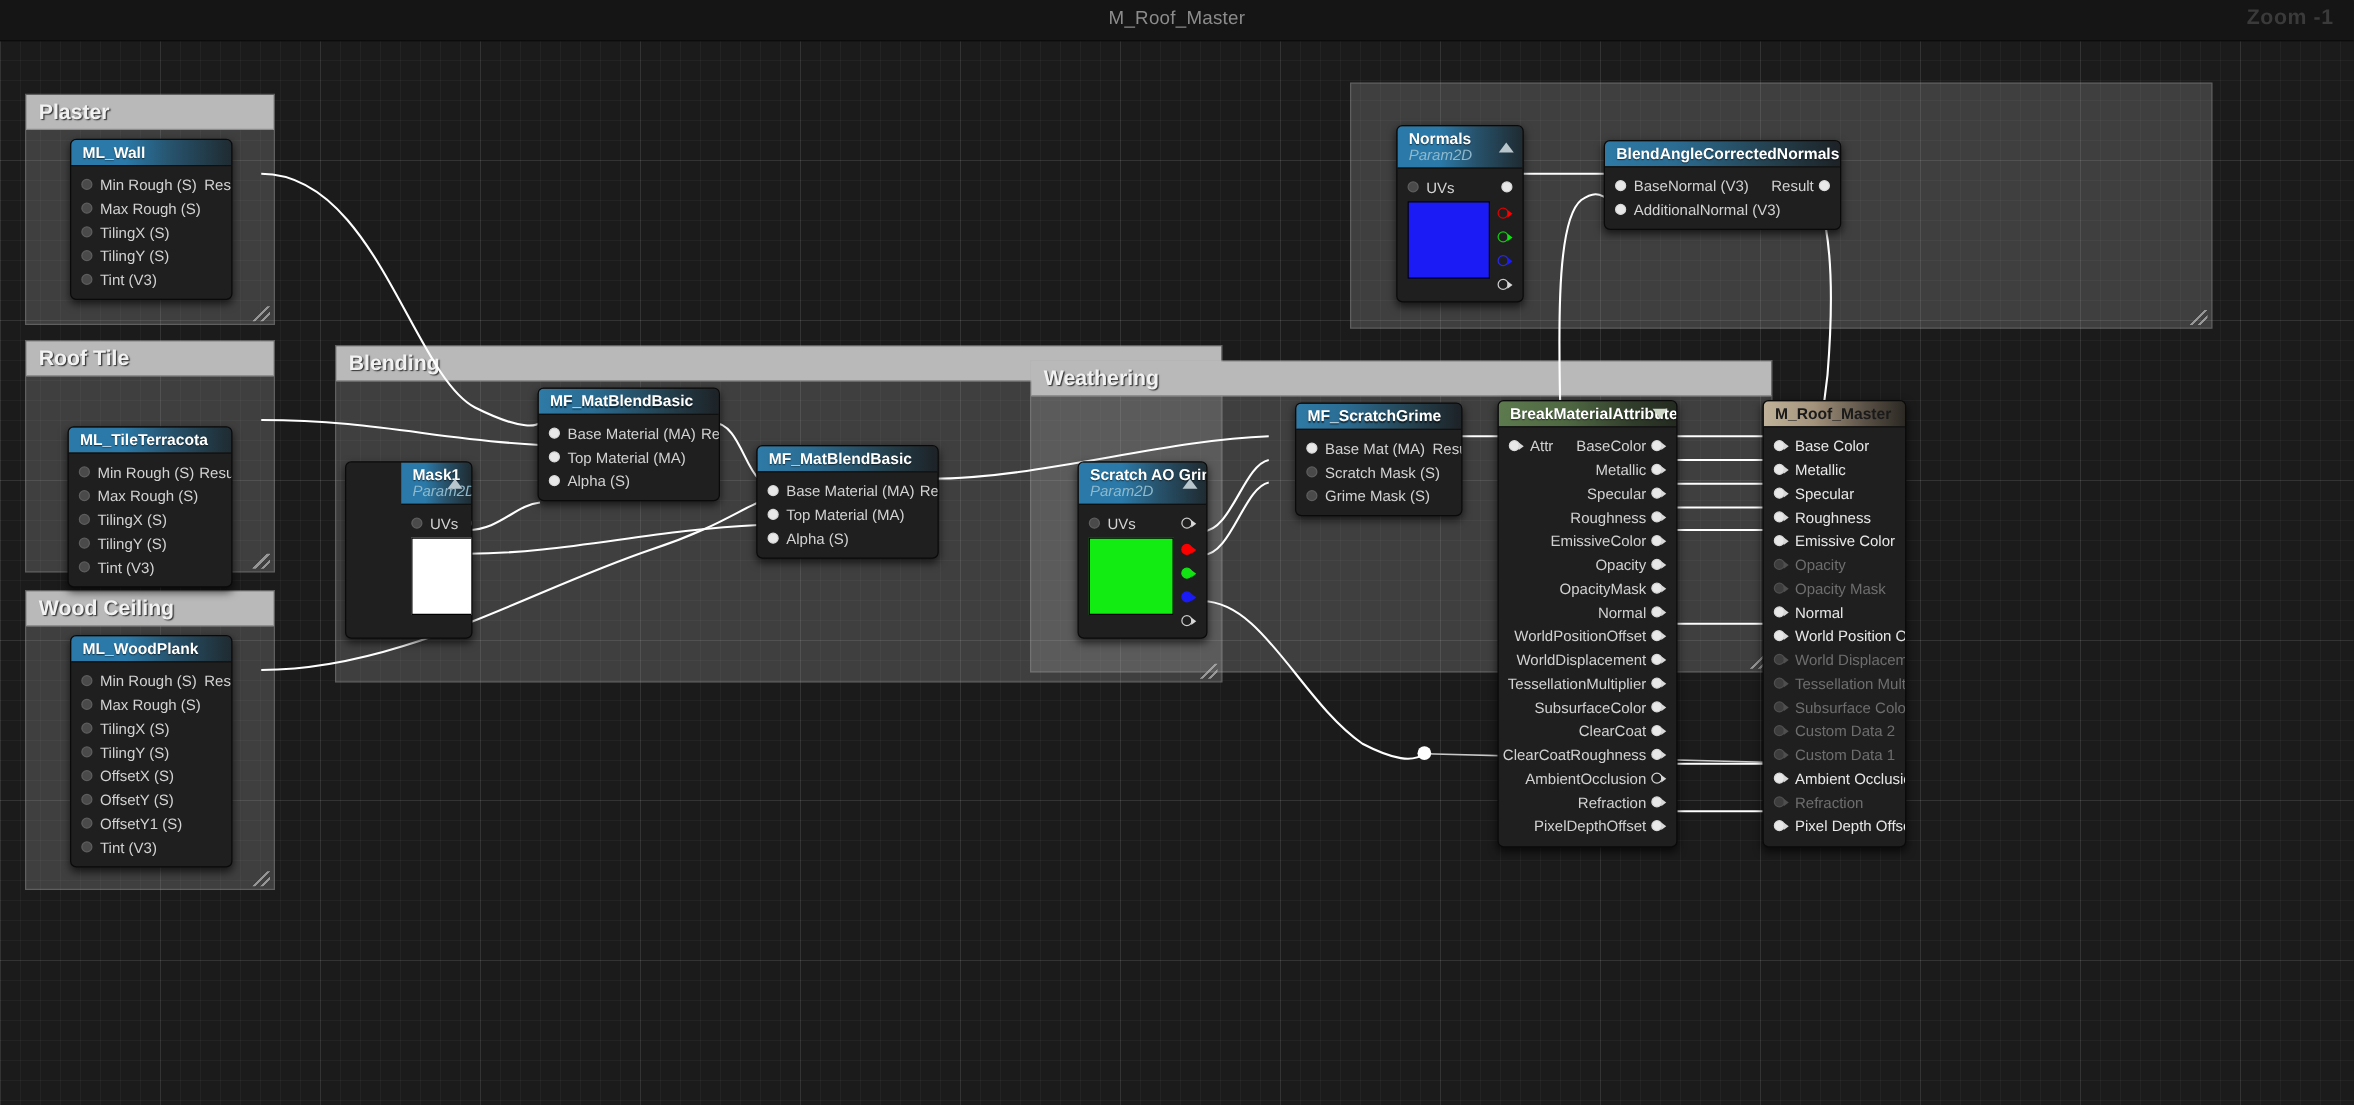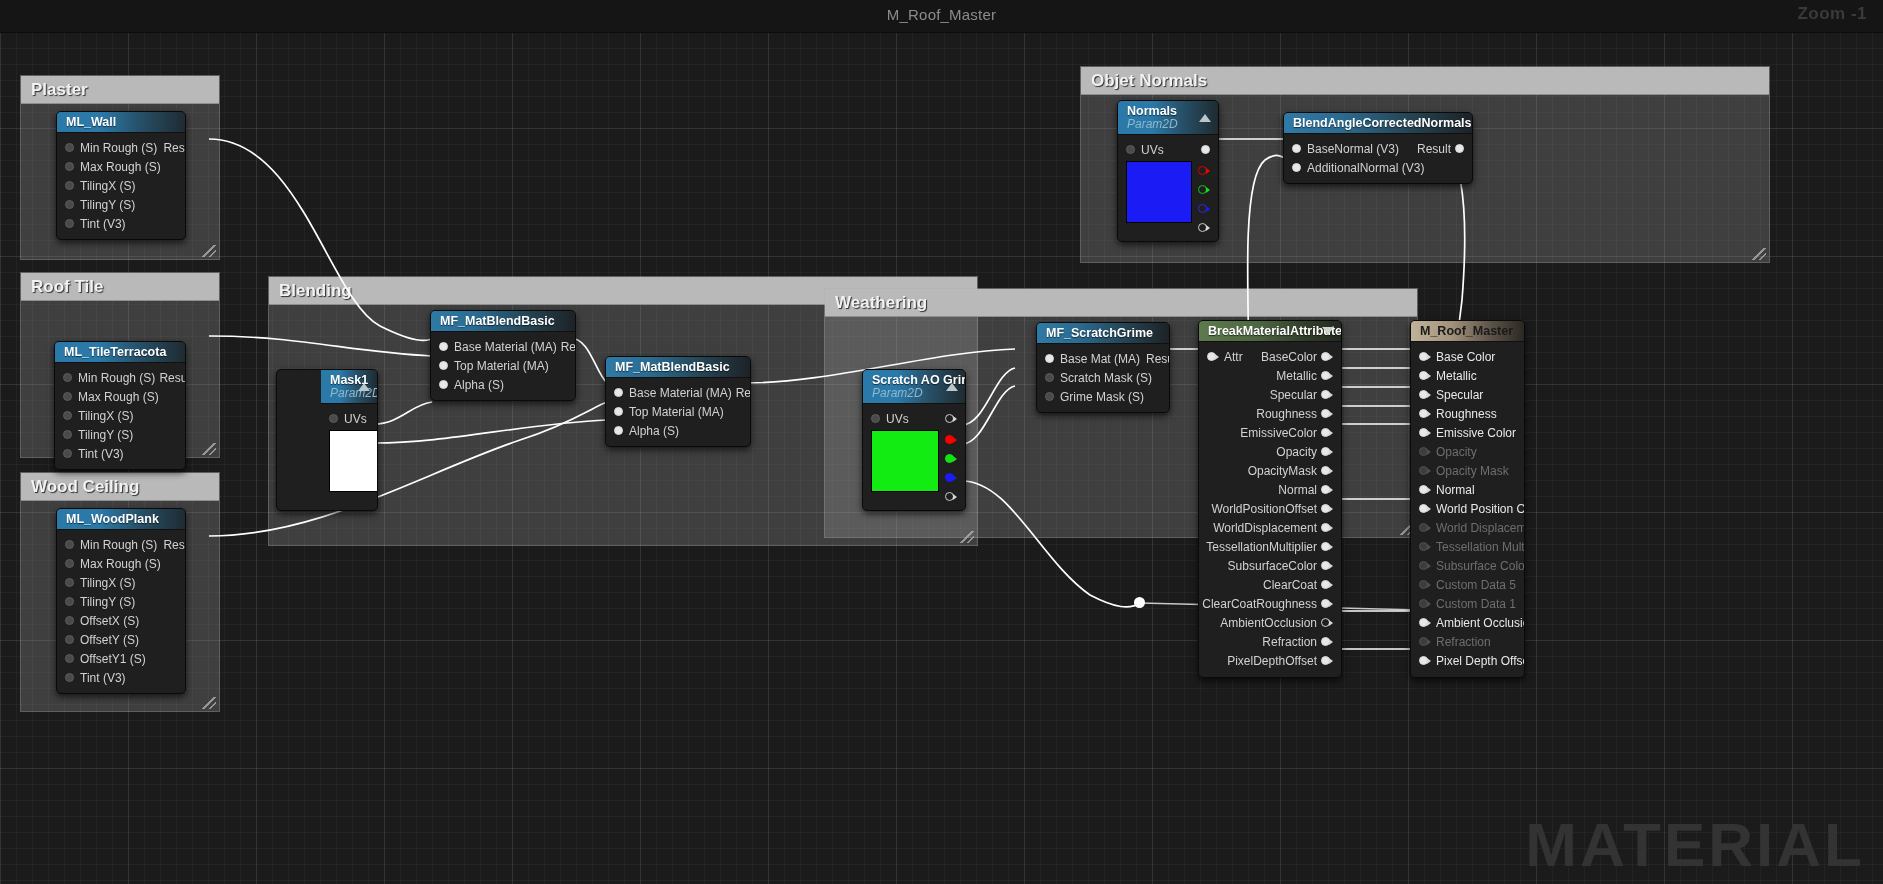--- a/index.html
+++ b/index.html
@@ -168,21 +168,20 @@
     background:#ffffff; z-index:11;
   }
 </style>
 </head>
 <body>
 
 <div id="app">
 
   <div id="canvas"></div>
 
-  <div id="watermark">MATERIAL</div>
 
   <div class="comment" style="left:20px; top:75px; width:200px; height:185px;">
     <div class="comment-bar">
       <span class="comment-title">Plaster</span>
     </div>
     <div class="comment-grip"></div>
   </div>
 
   <div class="comment" style="left:20px; top:272px; width:200px; height:186px;">
     <div class="comment-bar">
@@ -206,23 +205,20 @@
   </div>
 
   <div class="comment" style="left:824px; top:288px; width:594px; height:250px;">
     <div class="comment-bar">
       <span class="comment-title">Weathering</span>
     </div>
     <div class="comment-grip"></div>
   </div>
 
   <div class="comment" style="left:1080px; top:66px; width:690px; height:197px;">
-    <div class="comment-bar">
-      <span class="comment-title">Objet Normals</span>
-    </div>
     <div class="comment-grip"></div>
   </div>
 
   <svg id="wires" viewBox="0 0 1883 884">
 
     <path d="M 209 139 C 300 139, 330 300, 380 326 C 420 346, 430 340, 432 338"></path>
 
     <path d="M 209 336 C 300 336, 350 352, 432 356"></path>
 
     <path d="M 374 424 C 400 424, 412 404, 432 402"></path>
@@ -797,21 +793,21 @@
       <div class="pin-row">
         <span class="pin offpin"></span>
         <span class="pin-arrow dim"></span>
           <span class="gap" style="width:5px"></span>
         <span class="pin-label muted">Subsurface Color</span>
       </div>
       <div class="pin-row">
         <span class="pin offpin"></span>
         <span class="pin-arrow dim"></span>
           <span class="gap" style="width:5px"></span>
-        <span class="pin-label muted">Custom Data 5</span>
+        <span class="pin-label muted">Custom Data 2</span>
       </div>
       <div class="pin-row">
         <span class="pin offpin"></span>
         <span class="pin-arrow dim"></span>
           <span class="gap" style="width:5px"></span>
         <span class="pin-label muted">Custom Data 1</span>
       </div>
       <div class="pin-row">
         <span class="pin filled"></span>
         <span class="pin-arrow"></span>

